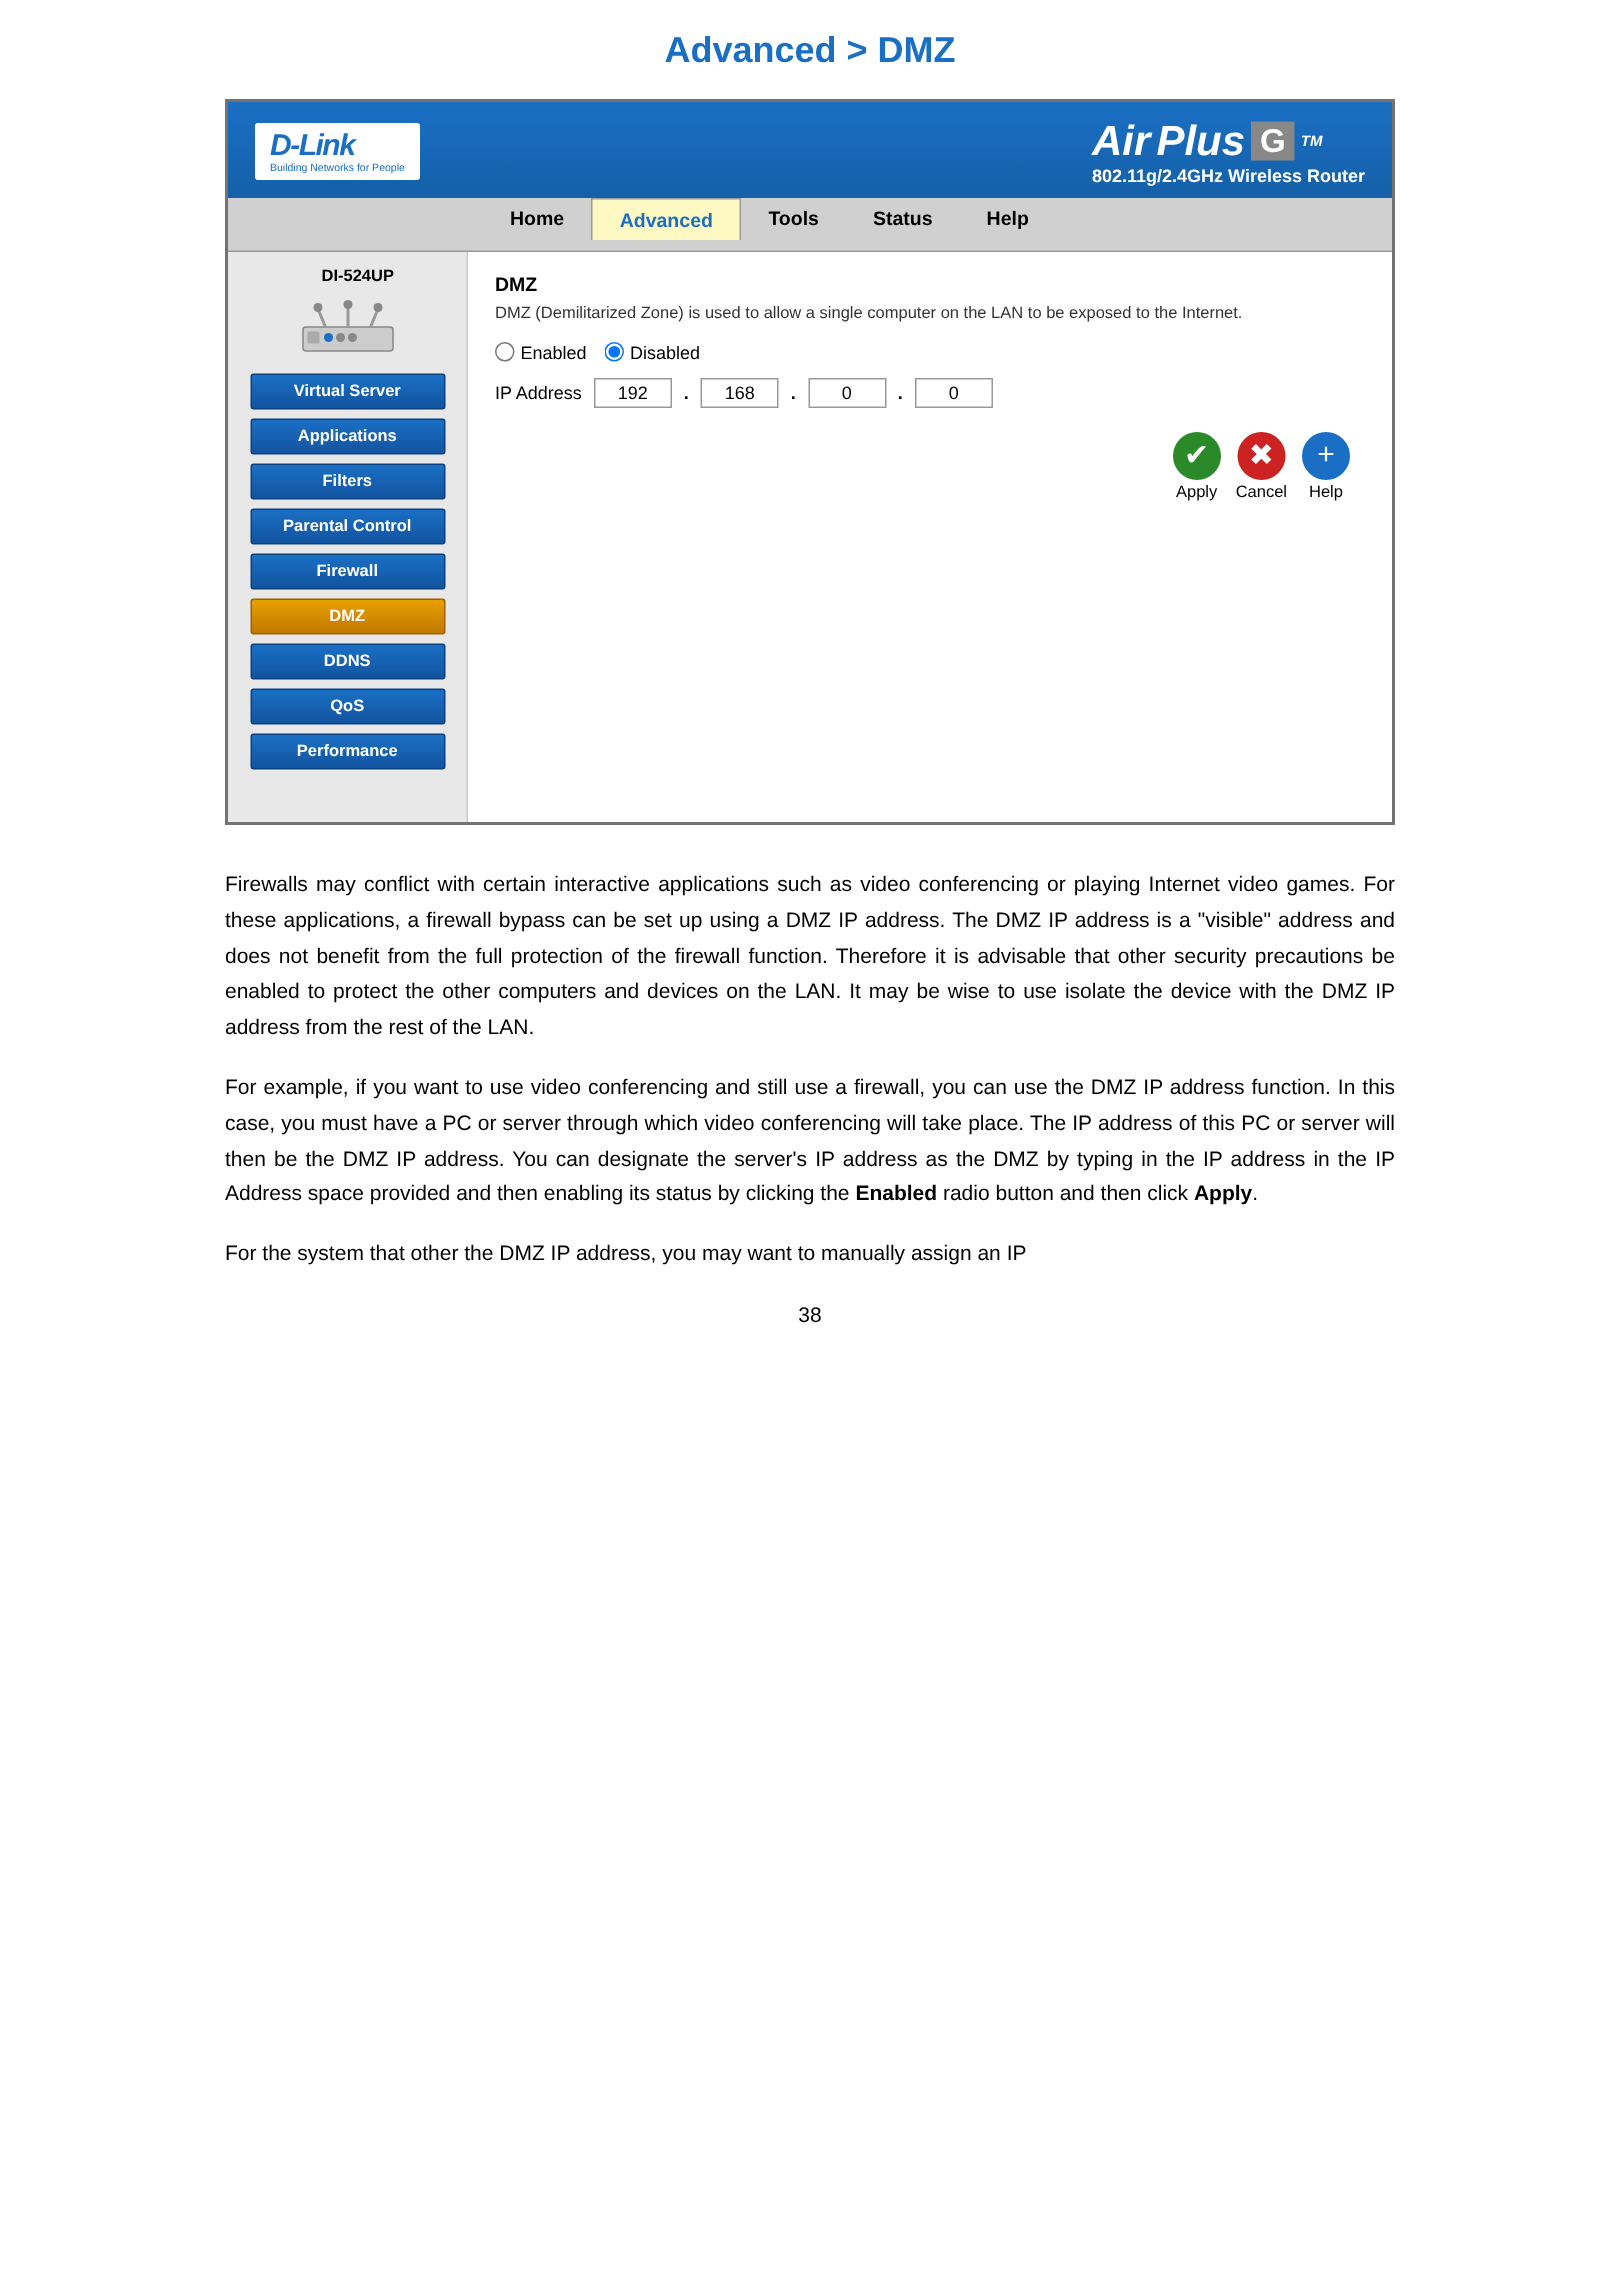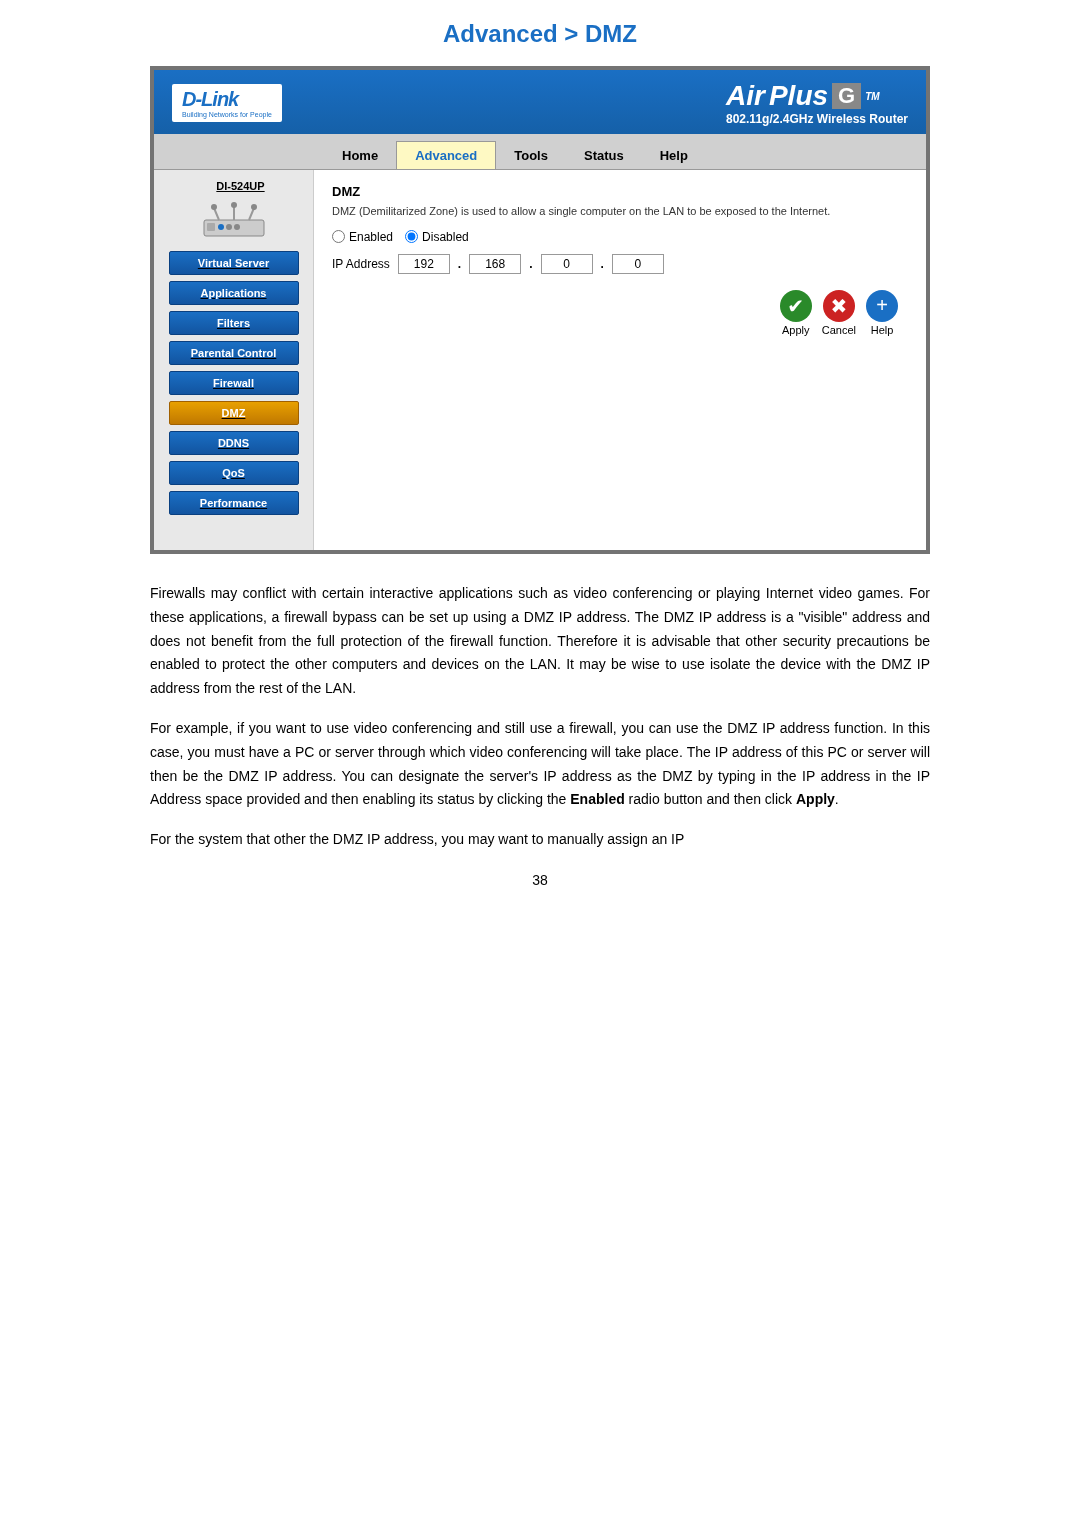--- a/index.html
+++ b/index.html
@@ -17,21 +17,21 @@
     .page-title {
       text-align: center;
       font-size: 24px;
       font-weight: bold;
       color: #1a6fc4;
       margin-bottom: 18px;
     }
 
     
     .router-ui {
-      border: 4px solid #737373;
+      border: 2px solid #737373;
       width: 780px;
       margin: 0 auto 28px auto;
       background: #fff;
     }
 
     
     .router-header {
       background: linear-gradient(180deg, #1a6fc4 0%, #1560a8 100%);
       padding: 10px 18px 8px 18px;
       display: flex;
@@ -91,21 +91,21 @@
     .airplus-brand .airplus-subtitle {
       font-size: 12px;
       color: #fff;
       font-weight: bold;
     }
 
     
     .nav-bar {
       background: #d0d0d0;
       display: flex;
-      align-items: flex-end;
+      align-items: flex-start;
       padding: 0 10px 0 170px;
       height: 36px;
       border-bottom: 1px solid #999;
       gap: 0;
     }
     .nav-bar .nav-item {
       padding: 6px 18px;
       font-size: 13px;
       font-weight: bold;
       color: #000;
@@ -131,21 +131,20 @@
     
     .sidebar {
       width: 160px;
       background: #e8e8e8;
       border-right: 1px solid #ccc;
       padding-top: 10px;
       display: flex;
       flex-direction: column;
       align-items: center;
       gap: 6px;
-      text-decoration: underline;
     }
     .router-icon-svg {
       width: 70px;
       height: 45px;
     }
     .sidebar-btn {
       width: 130px;
       padding: 5px 6px;
       background: linear-gradient(180deg, #1a6fc4, #1254a0);
       color: #fff;

